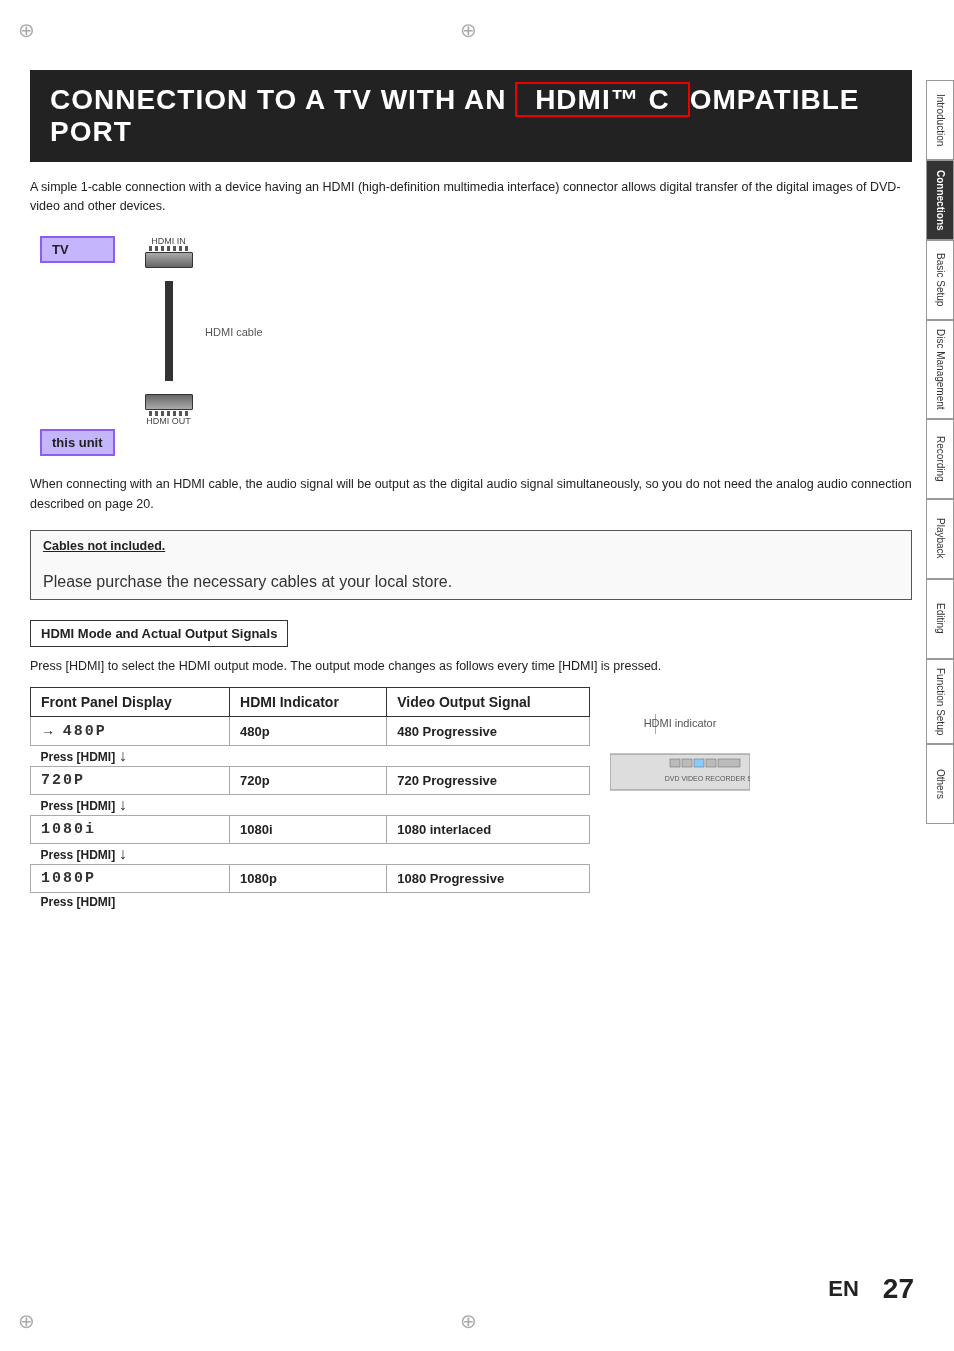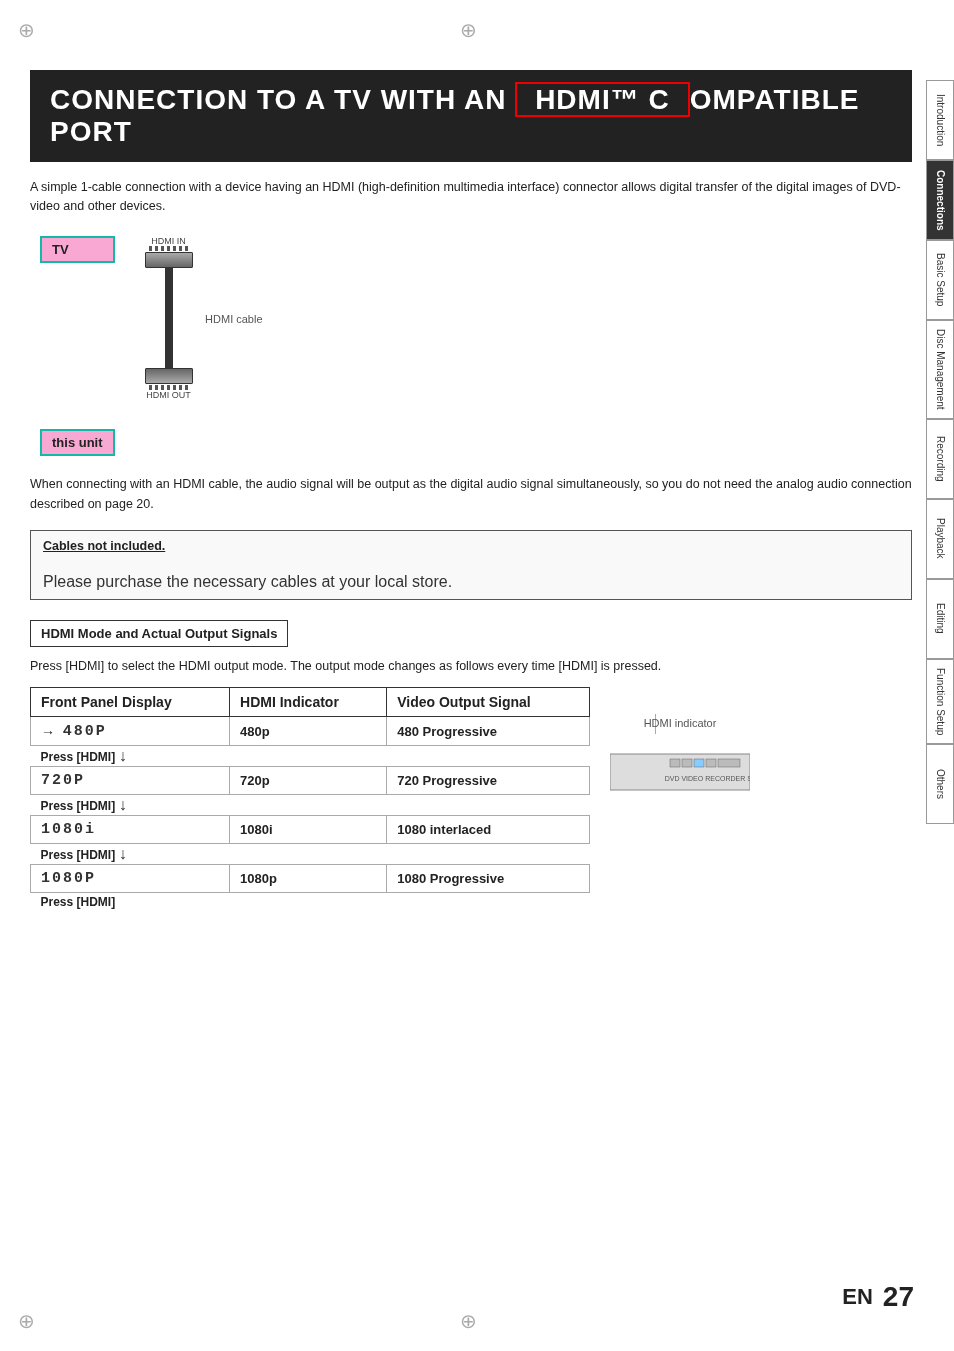--- a/index.html
+++ b/index.html
@@ -72,22 +72,22 @@
     }
 
     
     .intro-text {
       font-size: 12.5px;
       line-height: 1.5;
       margin-bottom: 20px;
       color: #222;
     }
     .device-box {
-      border: 2px solid #14b8a6;
-      background: #f9a8d4;
+      border: 2px solid #8b5cf6;
+      background: #c4b5fd;
       padding: 4px 10px;
       font-weight: bold;
       font-size: 13px;
       display: inline-block;
     }
     .port-label-small {
       font-size: 9px;
       color: #444;
       text-align: center;
     }
@@ -194,28 +194,28 @@
     
     .footer-note {
       font-size: 12px;
       margin-top: 8px;
       color: #222;
     }
 
     
     .page-number {
       position: absolute;
-      bottom: 38px;
+      bottom: 46px;
       right: 40px;
       font-size: 22px;
       font-weight: bold;
       color: #222;
       display: flex;
       align-items: center;
-      gap: 10px;
+      gap: 24px;
     }
     .page-en {
       font-size: 22px;
       font-weight: bold;
     }
 
     
     .crosshair {
       position: absolute;
       color: #aaa;
@@ -339,21 +339,21 @@
           <div style="width:3px;height:5px;background:#555;"></div>
           <div style="width:3px;height:5px;background:#555;"></div>
           <div style="width:3px;height:5px;background:#555;"></div>
           <div style="width:3px;height:5px;background:#555;"></div>
           <div style="width:3px;height:5px;background:#555;"></div>
           <div style="width:3px;height:5px;background:#555;"></div>
         </div>
         <div style="width:48px;height:16px;background:linear-gradient(to bottom,#aaa,#666);border:1px solid #333;border-radius:1px;"></div>
       </div>
 
-      <div style="position:relative;width:8px;background:#333;height:100px;margin:0 auto;">
+      <div style="position:relative;width:8px;background:#333;height:100px;margin:13px auto;">
         <span class="cable-label-side">HDMI cable</span>
       </div>
 
       <div class="connector-bottom">
         <div style="width:48px;height:16px;background:linear-gradient(to bottom,#666,#aaa);border:1px solid #333;border-radius:1px;"></div>
         <div style="display:flex;justify-content:space-between;width:40px;margin-top:1px;">
           <div style="width:3px;height:5px;background:#555;"></div>
           <div style="width:3px;height:5px;background:#555;"></div>
           <div style="width:3px;height:5px;background:#555;"></div>
           <div style="width:3px;height:5px;background:#555;"></div>

